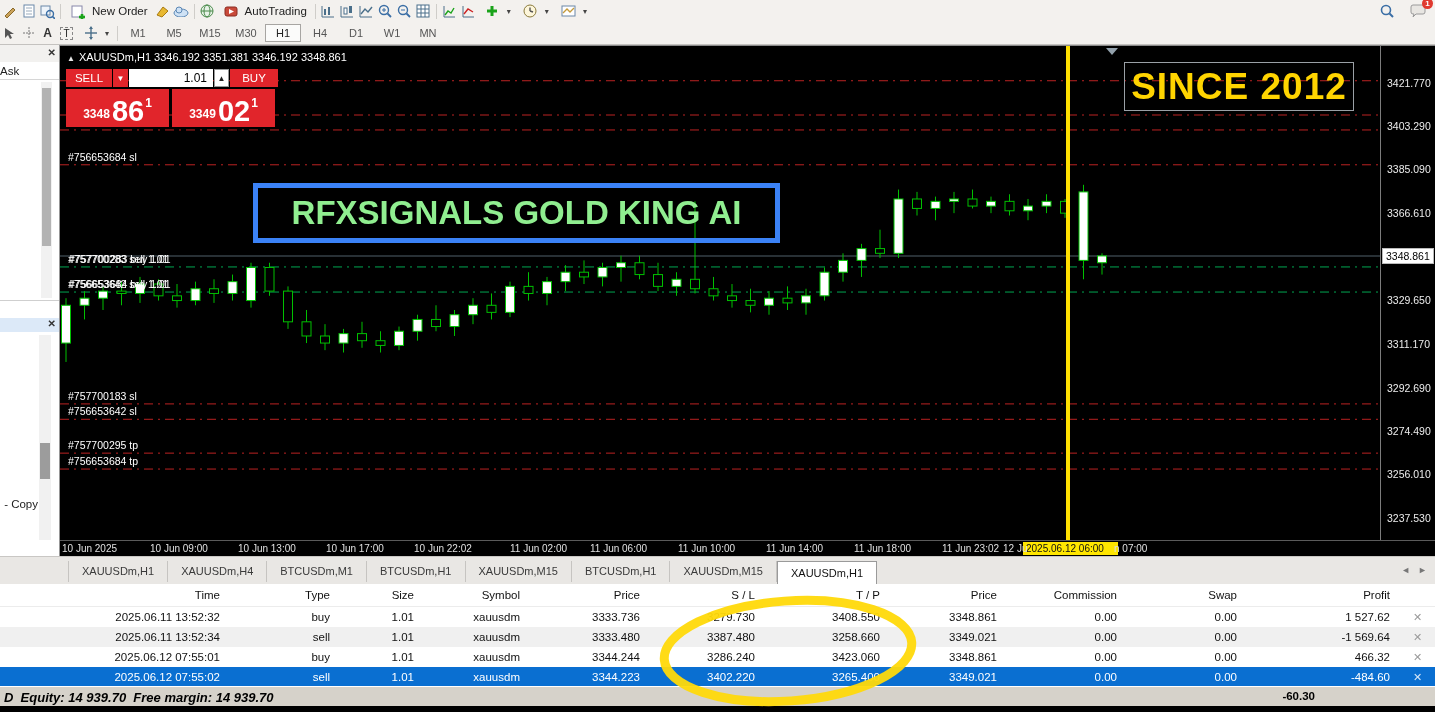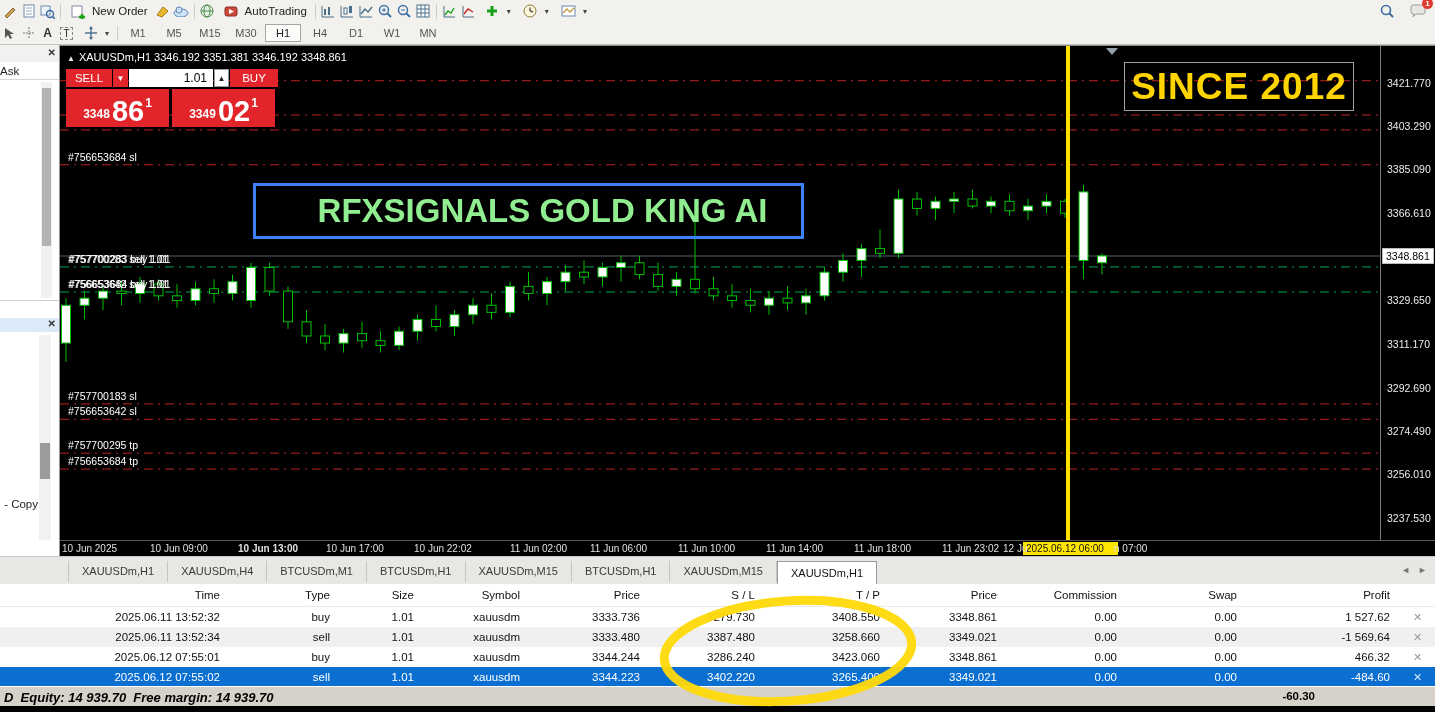--- a/index.html
+++ b/index.html
@@ -38,22 +38,22 @@
   #p2-sbthumb{position:absolute;left:40px;top:398px;width:10px;height:36px;background:#9c9c9c;}
   #copy-label{position:absolute;left:0;top:453px;width:38px;text-align:right;font-size:11.5px;color:#222;}
 
   
   #chart{position:absolute;left:60px;top:45px;width:1320px;height:495px;background:#000;border-top:1px solid #8a8a8a;box-sizing:border-box;}
   #chart-svg{position:absolute;left:0;top:0;}
   #chart-title{position:absolute;left:7px;top:5px;color:#fff;font-size:11px;white-space:nowrap;}
   #chart-title .mk{font-size:8px;margin-right:4px;color:#e8e8e8;}
   #since-box{position:absolute;left:1064px;top:16px;width:228px;height:47px;border:1px solid #9aa0a6;
              display:flex;align-items:center;justify-content:center;color:#ffd400;font-size:37px;font-weight:bold;letter-spacing:1px;}
-  #wm-box{position:absolute;left:193px;top:137px;width:517px;height:50px;border:3px solid #3b82f6;
-          display:flex;align-items:center;justify-content:center;color:#90ee90;font-size:33px;font-weight:bold;white-space:nowrap;padding-left:28px;}
+  #wm-box{position:absolute;left:193px;top:137px;width:517px;height:50px;border:5px solid #3b82f6;
+          display:flex;align-items:center;justify-content:center;color:#90ee90;font-size:33px;font-weight:bold;white-space:nowrap;}
 
   
   #tpanel{position:absolute;left:6px;top:23px;width:212px;}
   .tp-row1{display:flex;height:18px;gap:1px;}
   .rbtn{background:#e1252b;color:#fff;display:flex;align-items:center;justify-content:center;font-size:11.5px;}
   #tp-sell{width:46px;}
   #tp-dn{width:15px;font-size:8px;}
   #tp-vol{width:84px;background:#fff;color:#000;display:flex;align-items:center;justify-content:flex-end;padding-right:6px;box-sizing:border-box;font-size:12px;}
   #tp-up{width:15px;background:#fff;color:#222;border:1px solid #999;box-sizing:border-box;display:flex;align-items:center;justify-content:center;font-size:8px;}
   #tp-buy{width:48px;}
@@ -506,21 +506,21 @@
       <div class="ptick" style="top: 378.664px;">3274.490</div>
       <div class="ptick" style="top: 422.314px;">3256.010</div>
       <div class="ptick" style="top: 465.964px;">3237.530</div>
     </div>
 
   <div id="taxis">
     <div id="thl" style="left: 963px; min-width: 89px;">2025.06.12 06:00</div>
     <div class="ttick" id="t-after" style="left: 1054px;">n 07:00</div>
   <div class="ttick" style="left: 2px;">10 Jun 2025</div>
       <div class="ttick" style="left: 90px;">10 Jun 09:00</div>
-      <div class="ttick" style="left: 178px; font-weight: bold;">10 Jun 13:00</div>
+      <div class="ttick" style="left: 178px;">10 Jun 13:00</div>
       <div class="ttick" style="left: 266px;">10 Jun 17:00</div>
       <div class="ttick" style="left: 354px;">10 Jun 22:02</div>
       <div class="ttick" style="left: 450px;">11 Jun 02:00</div>
       <div class="ttick" style="left: 530px;">11 Jun 06:00</div>
       <div class="ttick" style="left: 618px;">11 Jun 10:00</div>
       <div class="ttick" style="left: 706px;">11 Jun 14:00</div>
       <div class="ttick" style="left: 794px;">11 Jun 18:00</div>
       <div class="ttick" style="left: 882px;">11 Jun 23:02</div>
       <div class="ttick" style="left: 943px;">12 Ju</div>
     </div>

